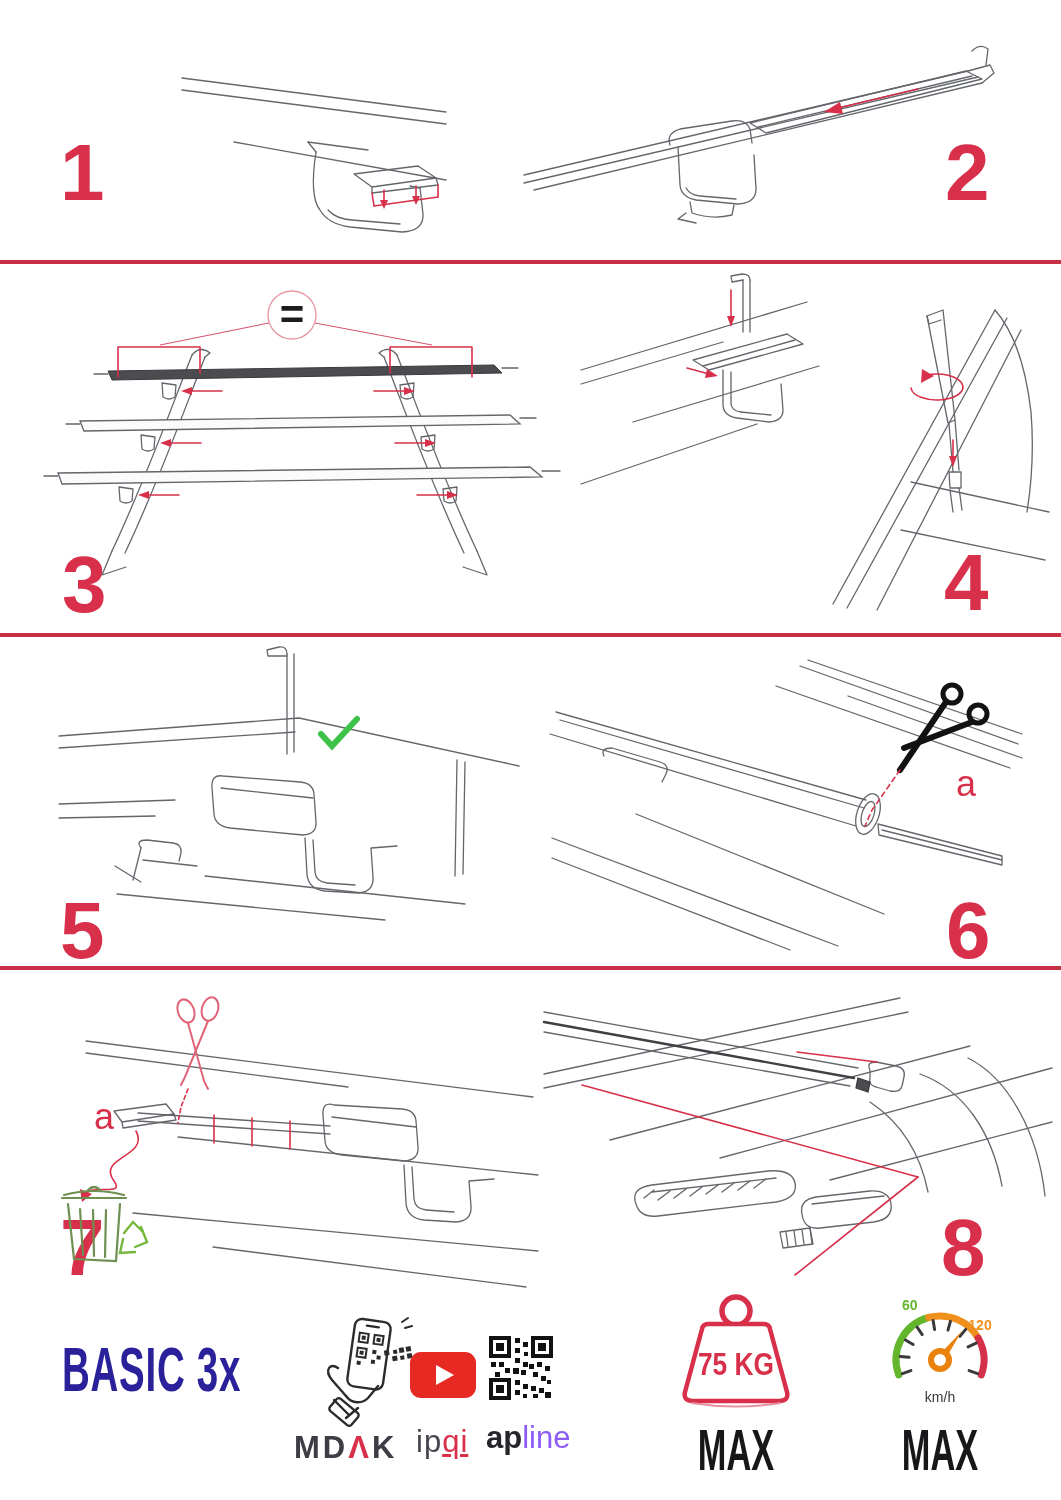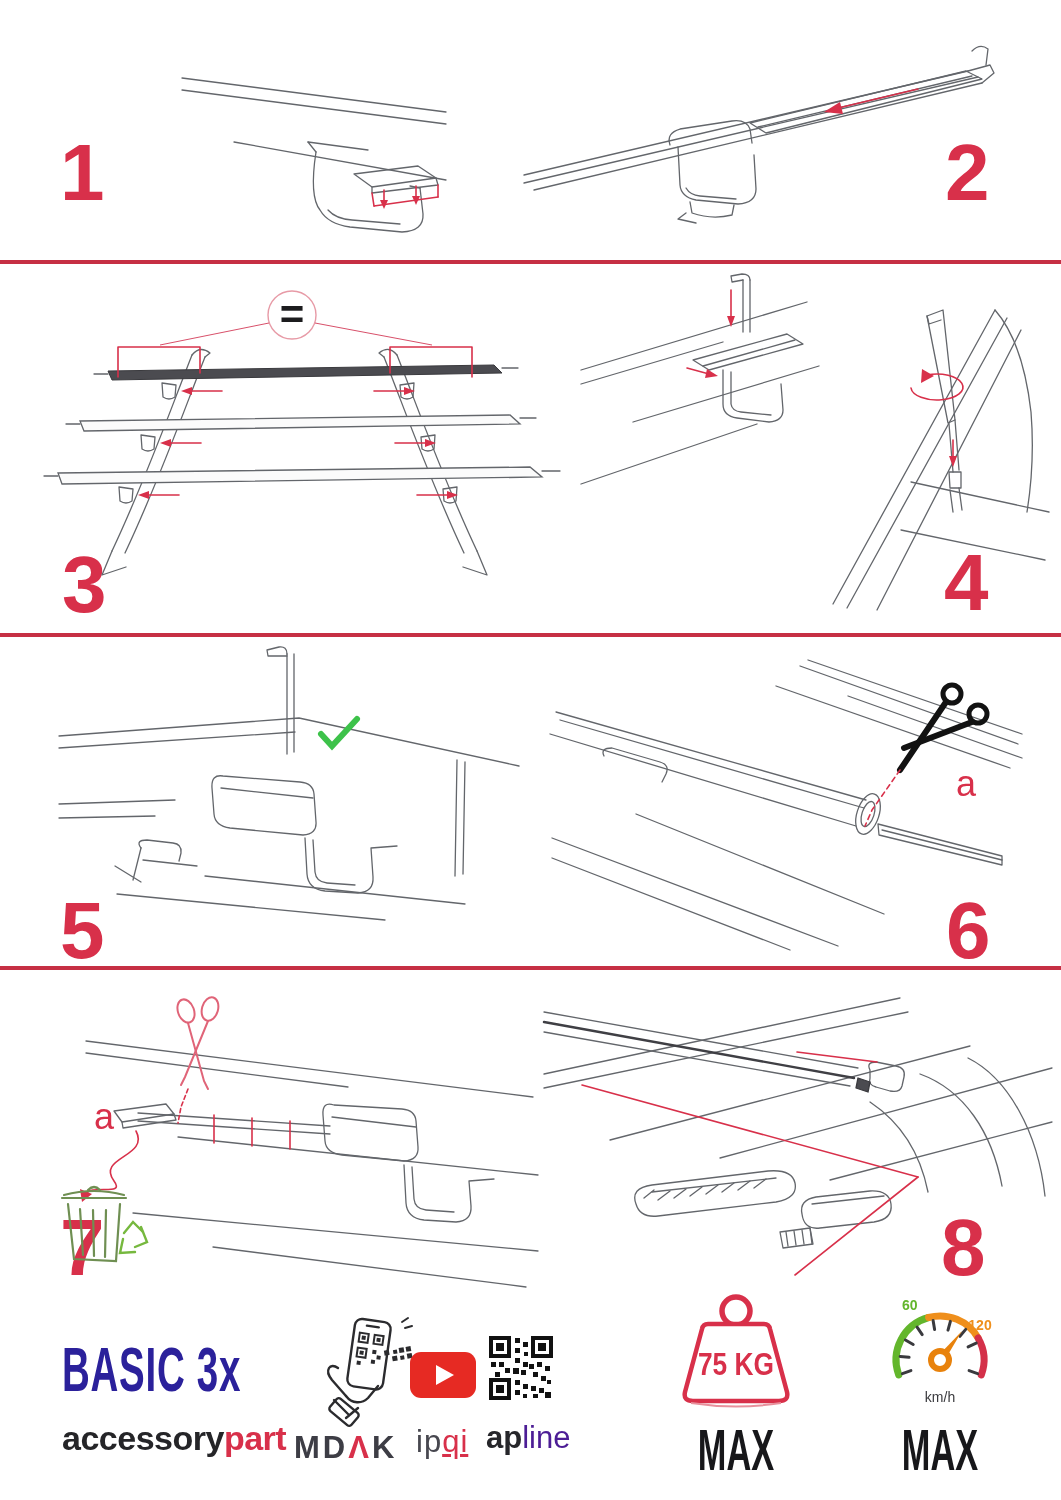--- a/index.html
+++ b/index.html
@@ -23,21 +23,21 @@
     white-space:nowrap;
   }
   .brand-line { position:absolute; left:62px; top:1419px; font-size:34px; font-weight:bold; letter-spacing:-0.5px; white-space:nowrap; }
   .brand-black { color:#252528; } .brand-red { color:#d8304a; }
   .partner-text { position:absolute; font-size:31px; white-space:nowrap;text-align:center; }
   .mdak { left:294px; top:1430px; font-weight:bold; letter-spacing:3px; color:#3d3d45; }
   .mdak .lam { color:#d8304a; }
   .ipqi { left:416px; top:1424px; color:#47474f; letter-spacing:1px; }
   .ipqi .qi { color:#d8304a;text-decoration:underline; }
   .apline { left:486px; top:1420px; color:#26262a; font-weight:bold; }
-  .apline .line { color:#4c1d95; font-weight:normal; }
+  .apline .line { color:#8b5cf6; font-weight:normal; }
   .max-label {
     position:absolute; font-size:44px; font-weight:bold; color:#17171a;
     text-align:center; transform:scale(0.78,1.3); transform-origin:center top;
   }
 </style>
 </head>
 <body>
 
 <div class="page">
 
@@ -305,23 +305,20 @@
     </g>
     <g class="red" stroke-width="1.3">
       <path d="M257,70 L337,80"></path>
       <path d="M42,103 L378,195"></path>
       <path d="M378,195 L255,293"></path>
     </g>
   </svg>
 
   <div class="product-name">BASIC 3x</div>
 
-  <div class="brand-line">
-    <span class="brand-black">accessory</span><span class="brand-red">part</span>
-  </div>
 
   <svg class="illus" style="left:312px;top:1316px;width:100px;height:112px;" viewBox="0 0 100 112">
     <g transform="rotate(8 55 45)">
       <rect x="38" y="4" width="36" height="68" rx="7" fill="#ffffff" stroke="#2b2b2e" stroke-width="2.4"></rect>
       <path d="M50,10 H62" stroke="#2b2b2e" stroke-width="2.4" stroke-linecap="round"></path>
       <g fill="#2b2b2e">
         <rect x="44" y="18" width="9" height="9" fill="none" stroke="#2b2b2e" stroke-width="2"></rect>
         <rect x="46.5" y="20.5" width="4" height="4"></rect>
         <rect x="59" y="18" width="9" height="9" fill="none" stroke="#2b2b2e" stroke-width="2"></rect>
         <rect x="61.5" y="20.5" width="4" height="4"></rect>

